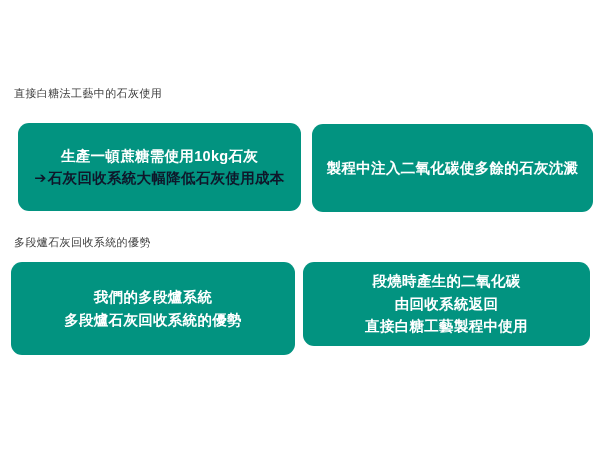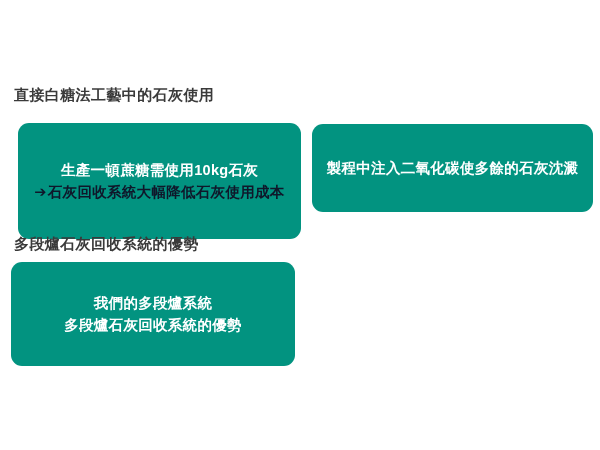--- a/index.html
+++ b/index.html
@@ -21,22 +21,22 @@
     top: 0;
     width: 600px;
     height: 450px;
     background: #ffffff;
   }
 
   
   .section-heading {
     position: absolute;
     left: 14px;
-    font-size: 15px;
-    font-weight: 700;
+    font-size: 11px;
+    font-weight: 400;
     color: #3a3a3a;
     letter-spacing: 0.4px;
     white-space: nowrap;
     line-height: 1.1;
   }
   #heading-1 { top: 87px; }
   #heading-2 { top: 236px; }
 
   
   .card {
@@ -65,34 +65,34 @@
   .arrow-glyph {
     font-weight: 700;
     padding-right: 1px;
   }
 
   
   #card-lime-usage {
     left: 18px;
     top: 123px;
     width: 283px;
-    height: 116px;
+    height: 88px;
   }
   #card-co2-injection {
     left: 312px;
     top: 124px;
     width: 281px;
     height: 88px;
   }
   
   #card-furnace-performance {
     left: 11px;
     top: 262px;
     width: 284px;
-    height: 104px;
+    height: 93px;
   }
   #card-co2-return {
     left: 303px;
     top: 262px;
     width: 287px;
     height: 84px;
   }
 </style>
 </head>
 <body>
@@ -110,14 +110,19 @@
     <div class="card-line">製程中注入二氧化碳使多餘的石灰沈澱</div>
   </div>
 
   <div class="section-heading" id="heading-2">多段爐石灰回收系統的優勢</div>
 
   <div class="card" id="card-furnace-performance">
     <div class="card-line">我們的多段爐系統</div>
     <div class="card-line">多段爐石灰回收系統的優勢</div>
   </div>
 
+  <div class="card" id="card-co2-return">
+    <div class="card-line">段燒時產生的二氧化碳</div>
+    <div class="card-line">由回收系統返回</div>
+    <div class="card-line">直接白糖工藝製程中使用</div>
+  </div>
 
 </div>
 
 </body></html>

